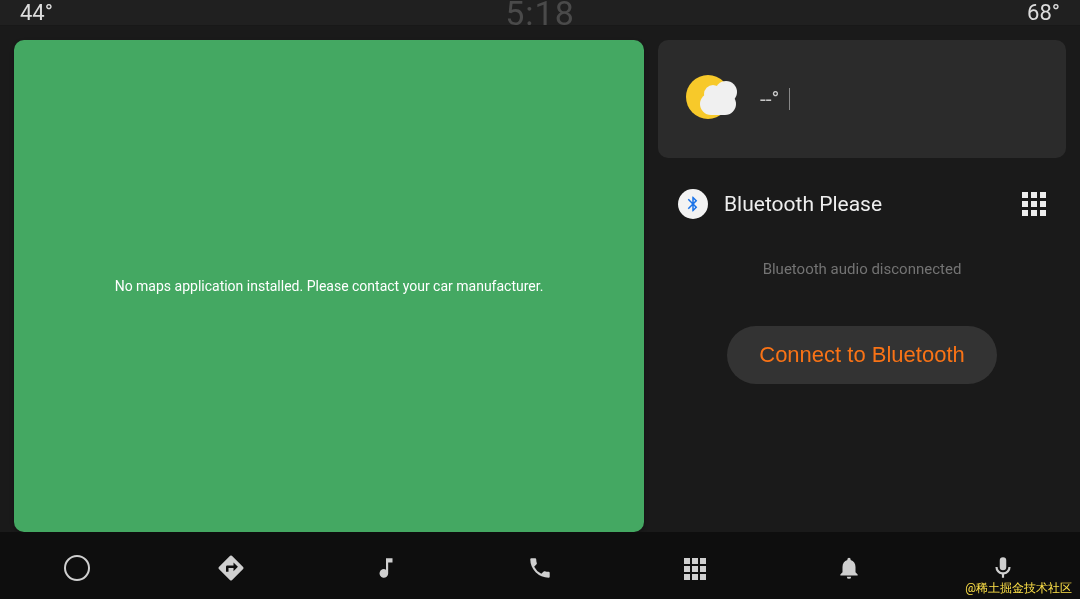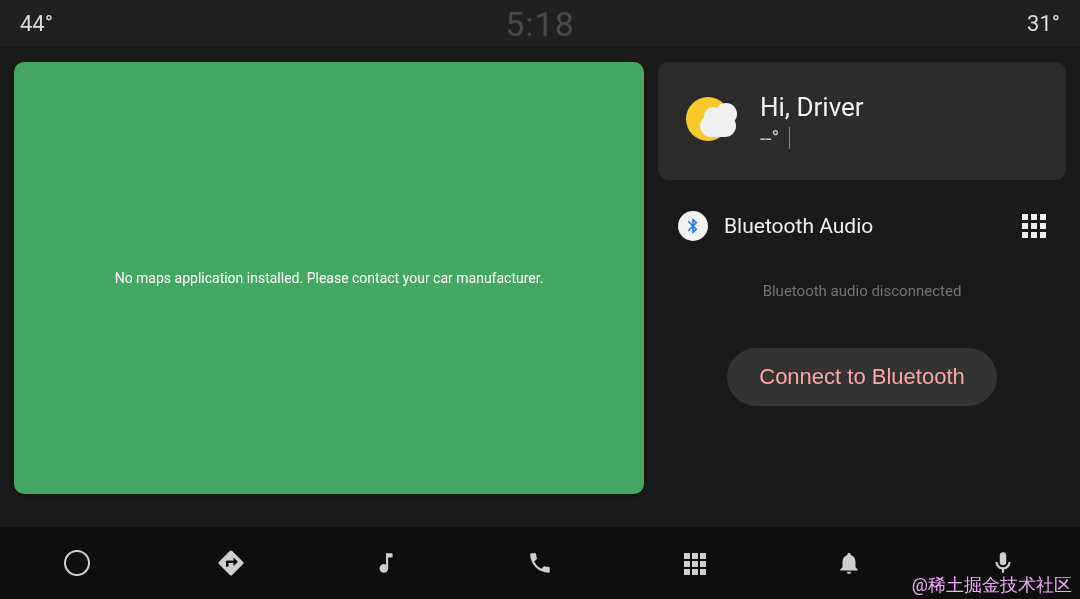--- a/index.html
+++ b/index.html
@@ -37,21 +37,21 @@
     
     .main {
       flex: 1;
       display: flex;
       gap: 14px;
       padding: 14px 14px 0 14px;
     }
 
     .map-card {
       flex: 0 0 630px;
-      height: 432px;
+      height: 492px;
       background: #44a862;
       border-radius: 10px;
       display: flex;
       align-items: center;
       justify-content: center;
       color: #ffffff;
       font-size: 14px;
       text-align: center;
       padding: 20px;
       box-shadow: 0 2px 4px rgba(0,0,0,0.3);
@@ -140,21 +140,21 @@
     .apps-grid span {
       width: 6px; height: 6px; background: #eee;
     }
     .bt-status {
       font-size: 15px; color: #737373; text-align: center;
       margin-top: 32px;
     }
     .bt-button {
       margin: 48px auto 9px auto;
       background: #333333;
-      color: #fca5a5;
+      color: #f97316;
       font-size: 22px;
       font-weight: 500;
       border: none;
       border-radius: 34px;
       padding: 16px 32px;
       cursor: pointer;
     }
 
     
     .navbar {
@@ -172,63 +172,62 @@
       cursor: pointer;
     }
     .nav-item svg { fill: #cfcfcf; }
     .nav-circle {
       width: 26px; height: 26px; border: 2.5px solid #cfcfcf; border-radius: 50%;
     }
 
     .watermark {
       position: absolute;
       right: 8px; bottom: 2px;
-      font-size: 18px; color: #f0abfc;
+      font-size: 12px; color: #fde047;
       pointer-events: none;
     }
   </style>
 </head>
 <body>
 
 <div class="statusbar">
   <span>44°</span>
   <span class="clock">5:18</span>
-  <span>31°</span>
+  <span>68°</span>
 </div>
 
 <div class="main">
 
   <div class="map-card">
     <span>No maps application installed. Please contact your car manufacturer.</span>
   </div>
 
   <div class="rightcol">
 
     <div class="greeting-card">
       <div class="weather-icon">
         <div class="sun"></div>
         <div class="cloud"></div>
       </div>
       <div class="greeting-text">
-        <div class="hi">Hi, Driver</div>
         <div class="sub">
           <span>--°</span>
           <span class="sep"></span>
         </div>
       </div>
     </div>
 
     <div class="bt-card">
       <div class="bt-header">
         <div class="bt-badge">
           <svg width="18" height="18" viewBox="0 0 24 24">
               <path d="M17.71 7.71 12 2h-1v7.59L6.41 5 5 6.41 10.59 12 5 17.59 6.41 19 11 14.41V22h1l5.71-5.71L13.41 12l4.3-4.29zM13 5.83l1.88 1.88L13 9.59V5.83zm1.88 10.46L13 18.17v-3.76l1.88 1.88z"></path>
             </svg>
         </div>
-        <div class="bt-title">Bluetooth Audio</div>
+        <div class="bt-title">Bluetooth Please</div>
         <div class="apps-grid">
           <span></span>
             <span></span>
             <span></span>
           <span></span>
             <span></span>
             <span></span>
           <span></span>
             <span></span>
             <span></span>

